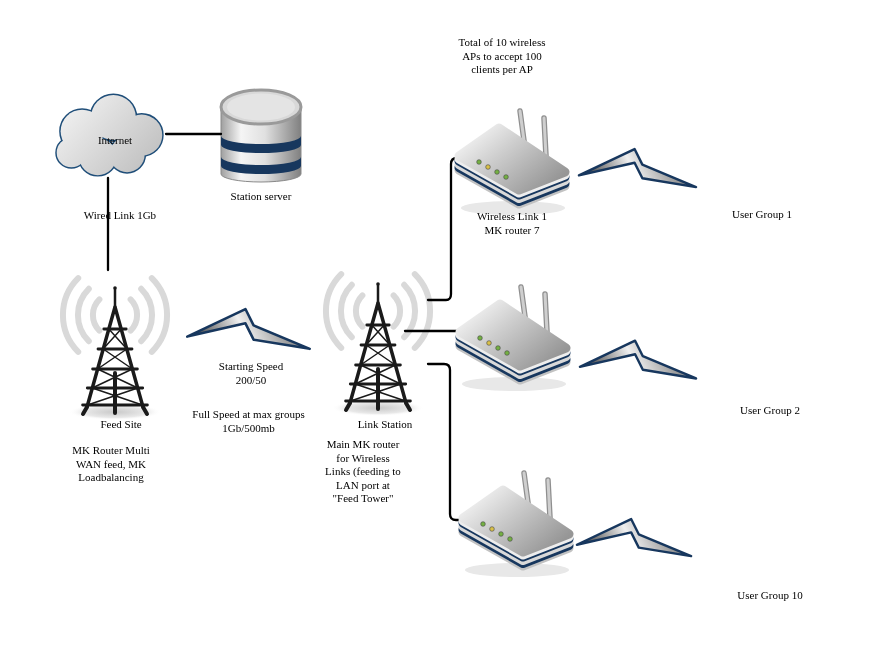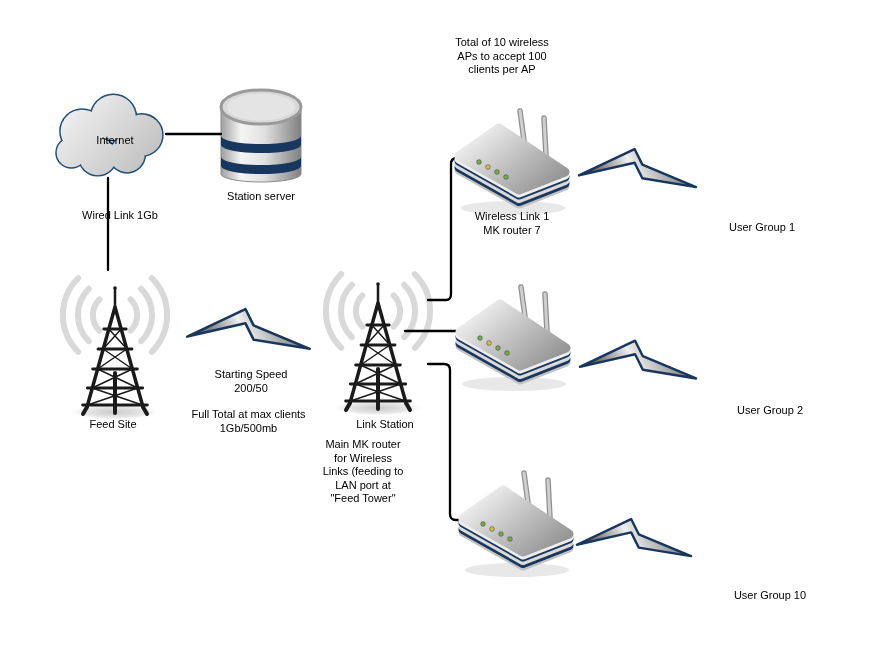--- a/index.html
+++ b/index.html
@@ -1,17 +1,17 @@
 <!DOCTYPE html>
 <html><head>
 <meta charset="utf-8">
 <style>
   html,body{margin:0;padding:0;background:#fff;}
   .canvas{position:relative;width:872px;height:665px;background:#ffffff;overflow:hidden;
-          font-family:Liberation Sans, sans-serif;color:#000;}
+          font-family:Liberation Serif, serif;color:#000;}
   .icon{position:absolute;z-index:2;}
   .icon.router{z-index:4;}
   svg.lines{position:absolute;left:0;top:0;z-index:3;pointer-events:none;}
   .lbl{position:absolute;z-index:5;font-size:11px;line-height:13.5px;text-align:center;
        white-space:pre-line;color:#000;}
   .defs{position:absolute;width:0;height:0;}
 </style>
 </head>
 <body>
 
@@ -206,34 +206,37 @@
     </svg>
 
   <div class="lbl" style="left:432px;top:36px;width:140px">Total of 10 wireless
 APs to accept 100
 clients per AP</div>
 
   <div class="lbl" style="left:55px;top:134px;width:120px">Internet</div>
   <div class="lbl" style="left:191px;top:190px;width:140px">Station server</div>
   <div class="lbl" style="left:50px;top:209px;width:140px">Wired Link 1Gb</div>
 
-  <div class="lbl" style="left:48px;top:418px;width:130px">Feed Site</div>
-
-  <div class="lbl" style="left:181px;top:368px;width:140px">Starting Speed
+  <div class="lbl" style="left:56px;top:418px;width:130px">Feed Site</div>
+  <div class="lbl" style="left:36px;top:444px;width:150px">MK Router Multi
+WAN feed, MK
+Loadbalancing</div>
+
+  <div class="lbl" style="left:181px;top:360px;width:140px">Starting Speed
 200/50</div>
-  <div class="lbl" style="left:166px;top:408px;width:165px">Full Total at max clients
+  <div class="lbl" style="left:166px;top:408px;width:165px">Full Speed at max groups
 1Gb/500mb</div>
 
   <div class="lbl" style="left:320px;top:418px;width:130px">Link Station</div>
   <div class="lbl" style="left:288px;top:438px;width:150px">Main MK router
 for Wireless
 Links (feeding to
 LAN port at
 "Feed Tower"</div>
 
   <div class="lbl" style="left:442px;top:210px;width:140px">Wireless Link 1
 MK router 7</div>
 
-  <div class="lbl" style="left:692px;top:221px;width:140px">User Group 1</div>
+  <div class="lbl" style="left:692px;top:208px;width:140px">User Group 1</div>
   <div class="lbl" style="left:700px;top:404px;width:140px">User Group 2</div>
   <div class="lbl" style="left:700px;top:589px;width:140px">User Group 10</div>
 
 </div>
 
 </body></html>

